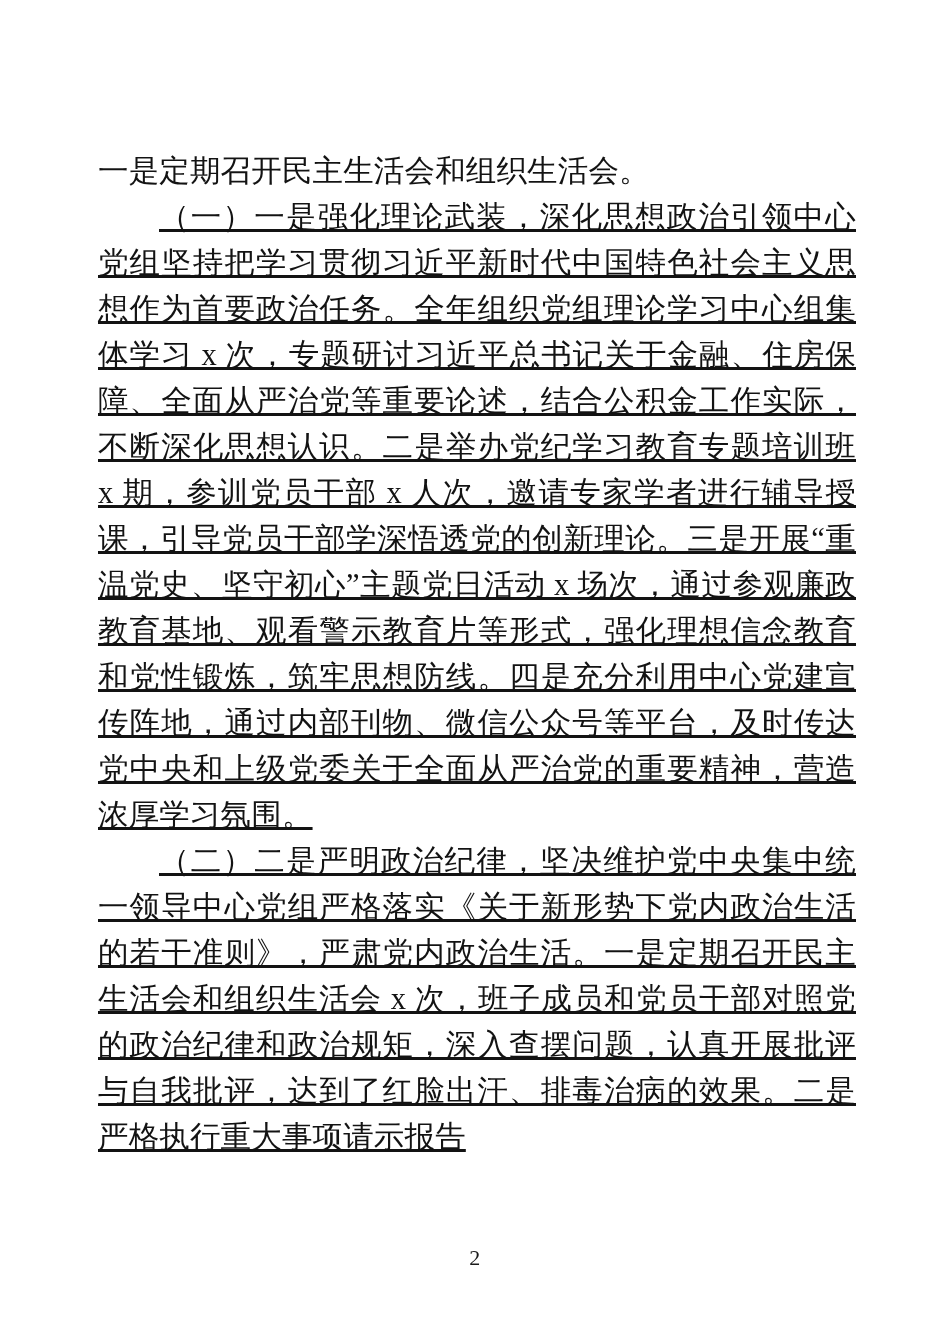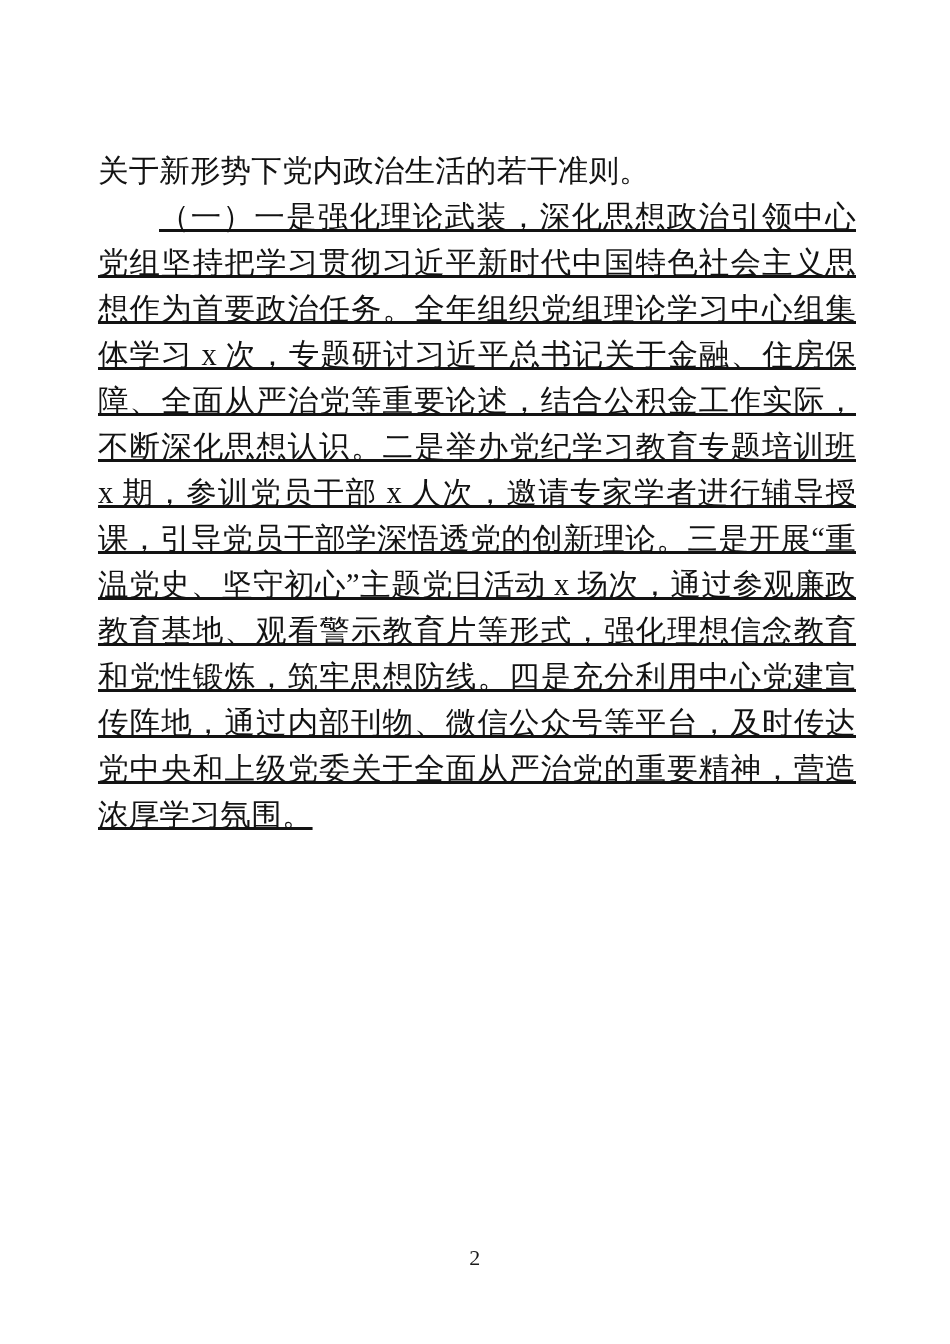--- a/index.html
+++ b/index.html
@@ -70,24 +70,25 @@
     display: inline-block;
   }
 </style>
 </head>
 <body>
 
 <div class="page">
 
   <div class="text-column">
 
-    <p class="para continuation">关于新形势下党内政治生活的若干准则。</p>
+    <p class="para continuation">一是定期召开民主生活会和组织生活会。</p>
 
     <p class="para indent">（一）一是强化理论武装，深化思想政治引领中心党组坚持把学习贯彻习近平新时代中国特色社会主义思想作为首要政治任务。全年组织党组理论学习中心组集体学习 x 次，专题研讨习近平总书记关于金融、住房保障、全面从严治党等重要论述，结合公积金工作实际，不断深化思想认识。二是举办党纪学习教育专题培训班 x 期，参训党员干部 x 人次，邀请专家学者进行辅导授课，引导党员干部学深悟透党的创新理论。三是开展“重温党史、坚守初心”主题党日活动 x 场次，通过参观廉政教育基地、观看警示教育片等形式，强化理想信念教育和党性锻炼，筑牢思想防线。四是充分利用中心党建宣传阵地，通过内部刊物、微信公众号等平台，及时传达党中央和上级党委关于全面从严治党的重要精神，营造浓厚学习氛围。</p>
 
+    <p class="para indent">（二）二是严明政治纪律，坚决维护党中央集中统一领导中心党组严格落实《关于新形势下党内政治生活的若干准则》，严肃党内政治生活。一是定期召开民主生活会和组织生活会 x 次，班子成员和党员干部对照党的政治纪律和政治规矩，深入查摆问题，认真开展批评与自我批评，达到了红脸出汗、排毒治病的效果。二是严格执行重大事项请示报告</p>
 
   </div>
 
   <div class="footer">
     <span class="page-number">2</span>
   </div>
 
 </div>
 
 </body></html>

